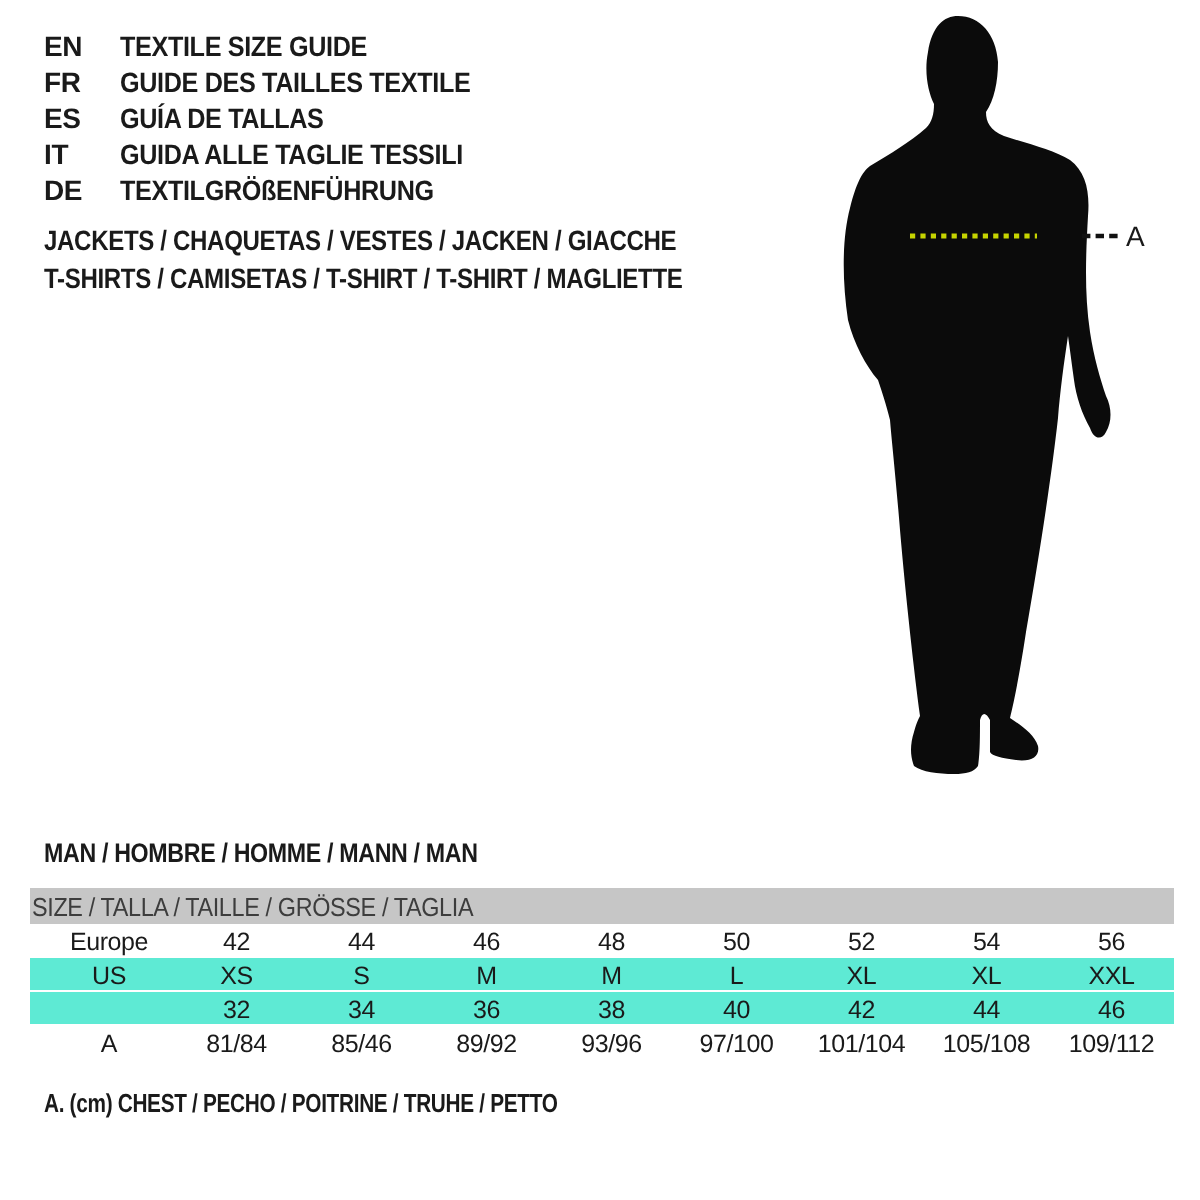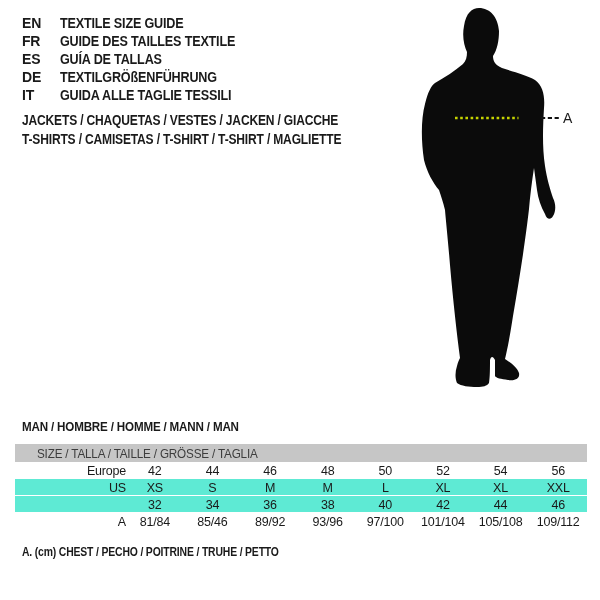--- a/index.html
+++ b/index.html
@@ -32,26 +32,26 @@
   
   .figure { left: 395px; top: 0; }
 
   
   .man-title { left: 22px; top: 418px; height: 16px; display: flex; align-items: center;
                font-weight: bold; font-size: 13.5px; }
 
   
   .size-table { left: 15px; top: 444px; width: 572px; }
   .thead { height: 18px; background: #c6c6c6; color: #3d3d3d;
-           display: flex; align-items: center; padding-left: 22px;
+           display: flex; align-items: center; padding-left: 1px;
            box-sizing: border-box; font-size: 13px; }
   .trow { display: flex; height: 17px; align-items: center; font-size: 12.5px; }
   .trow.shaded { background: #5eead4; box-shadow: inset 0 -1px 0 #ffffff; }
   .tcell { flex: 1 1 0; text-align: center; }
-  .tcell.label { flex: 0 0 72px; text-align: right; padding-left: 7px; box-sizing: border-box; margin-left: 39px; }
+  .tcell.label { flex: 0 0 72px; text-align: center; padding-left: 7px; box-sizing: border-box; }
 
   
   .footnote { left: 22px; top: 544px; height: 15px; display: flex; align-items: center;
               font-weight: bold; font-size: 13px; }
 </style>
 </head>
 <body>
 
 <div class="abs lang-list">
   <div class="lang-row">
@@ -60,26 +60,26 @@
   </div>
   <div class="lang-row">
     <span class="lang-code">FR</span>
     <span class="cond sx90">GUIDE DES TAILLES TEXTILE</span>
   </div>
   <div class="lang-row">
     <span class="lang-code">ES</span>
     <span class="cond sx90">GUÍA DE TALLAS</span>
   </div>
   <div class="lang-row">
+    <span class="lang-code">IT</span>
+    <span class="cond sx90">GUIDA ALLE TAGLIE TESSILI</span>
+  </div>
+  <div class="lang-row">
     <span class="lang-code">DE</span>
     <span class="cond sx90">TEXTILGRÖßENFÜHRUNG</span>
-  </div>
-  <div class="lang-row">
-    <span class="lang-code">IT</span>
-    <span class="cond sx90">GUIDA ALLE TAGLIE TESSILI</span>
   </div>
 </div>
 
 <div class="abs categories">
   <div class="cat-line">
     <span class="cond sx86">JACKETS / CHAQUETAS / VESTES / JACKEN / GIACCHE</span>
   </div>
   <div class="cat-line">
     <span class="cond sx86">T-SHIRTS / CAMISETAS / T-SHIRT / T-SHIRT / MAGLIETTE</span>
   </div>

